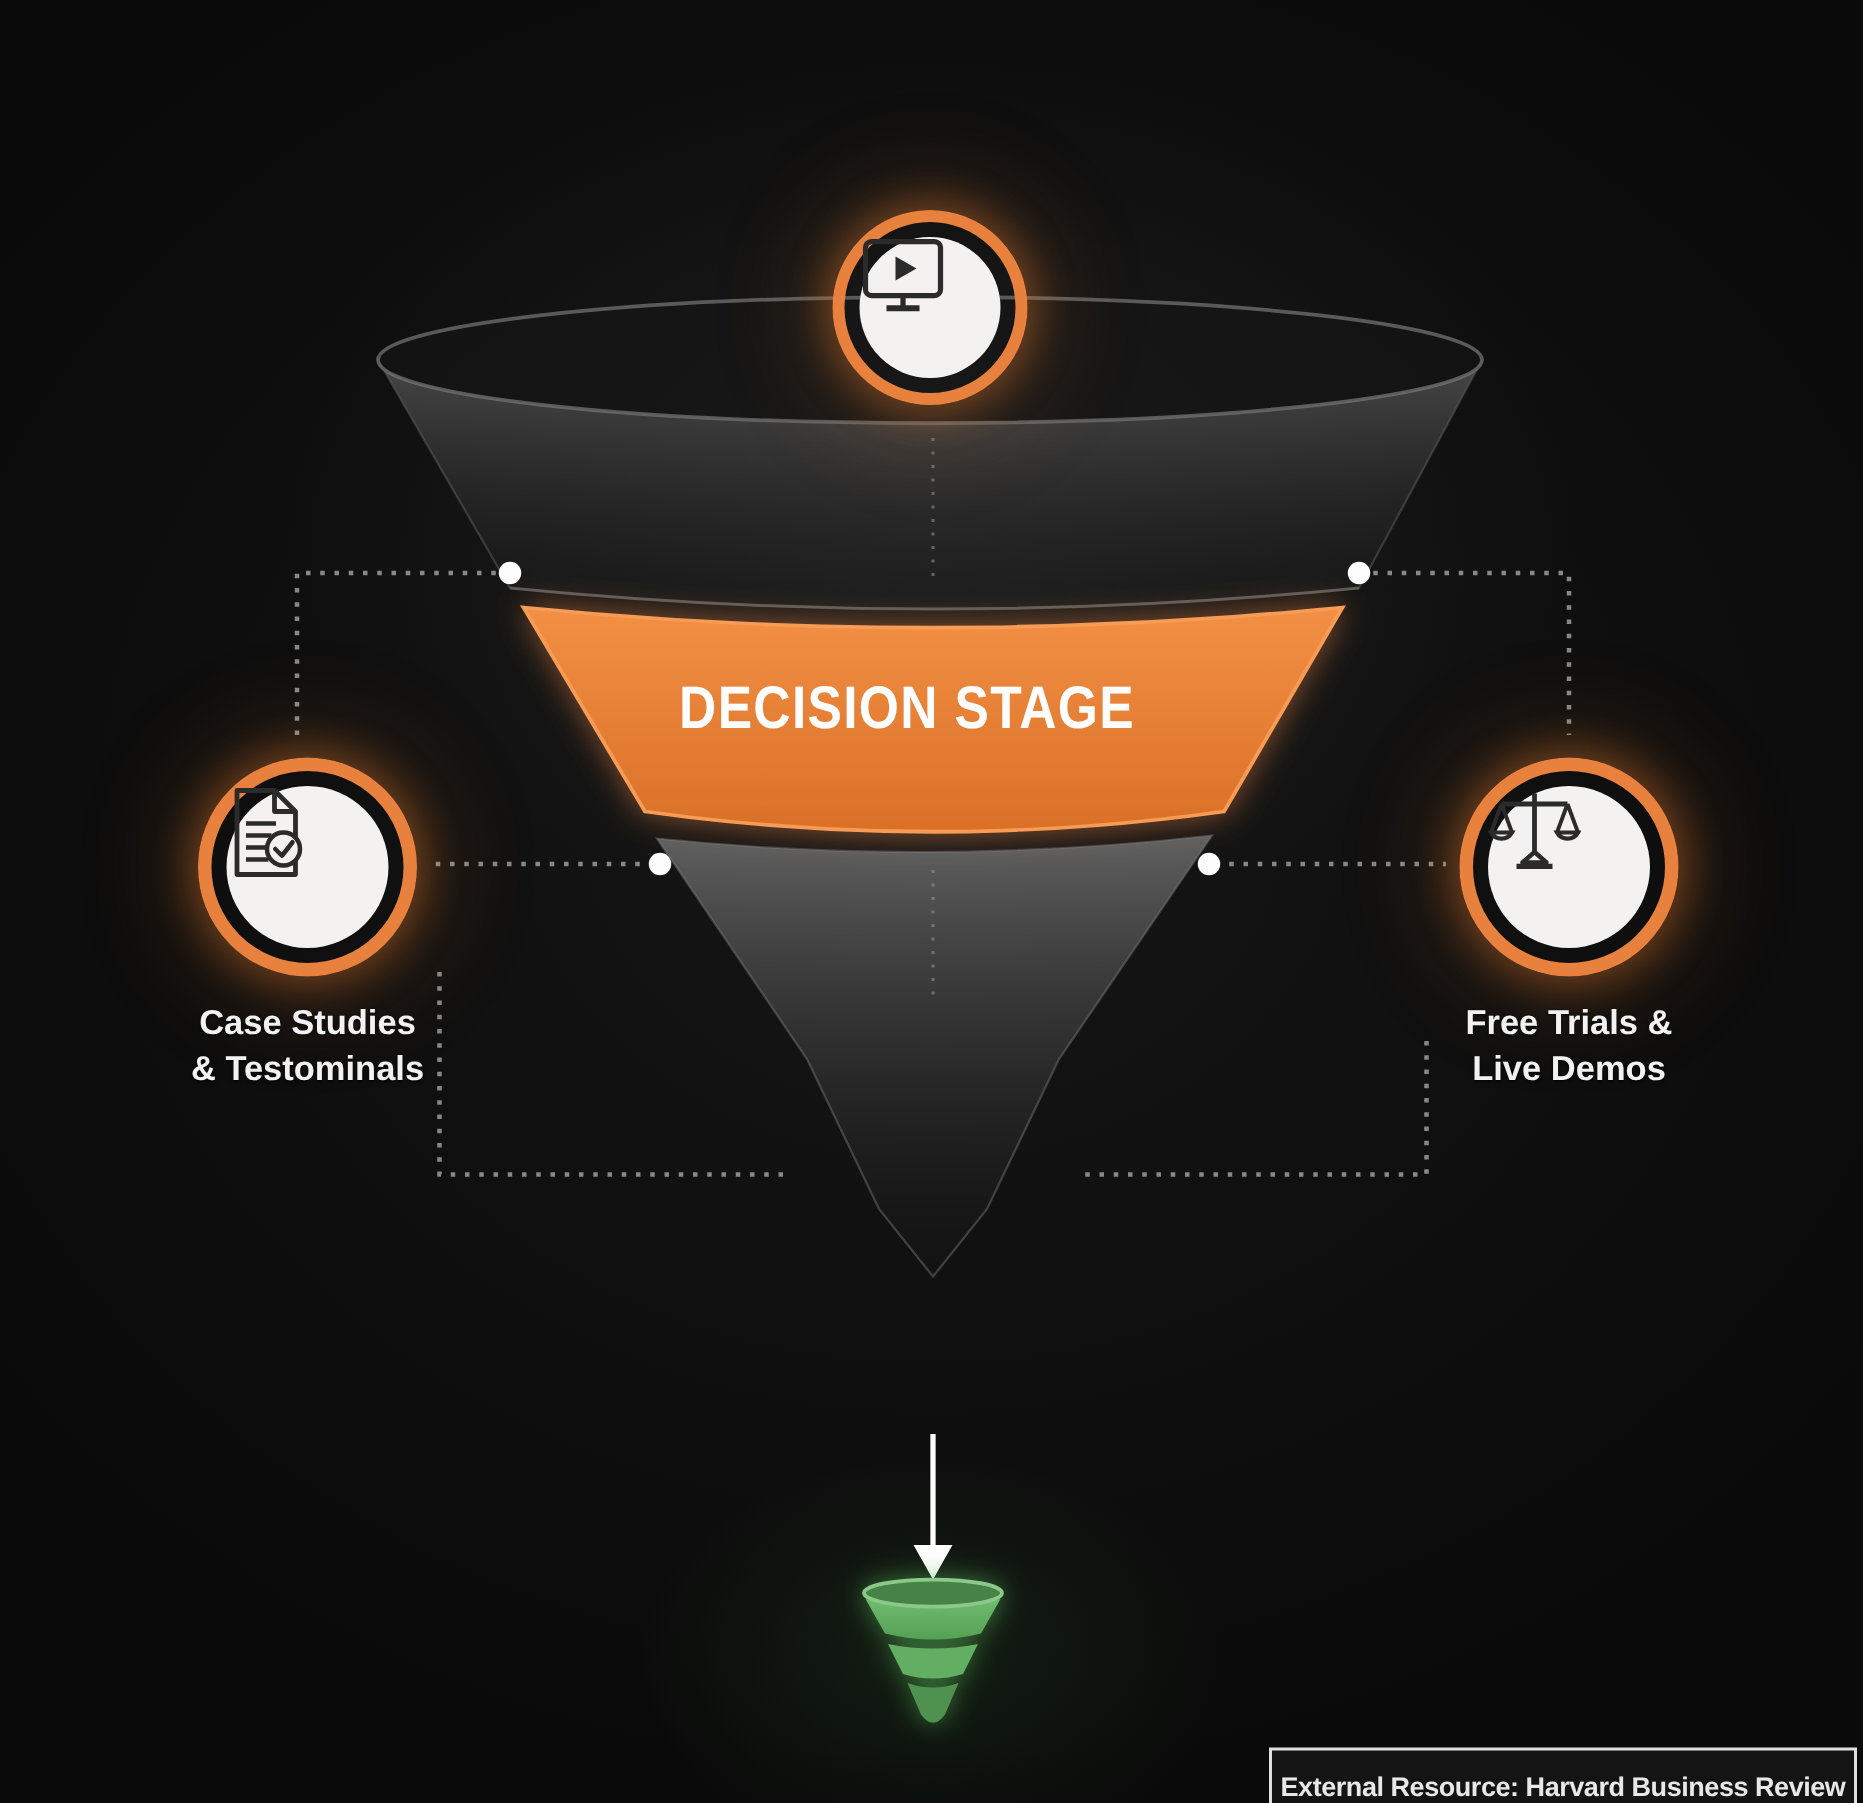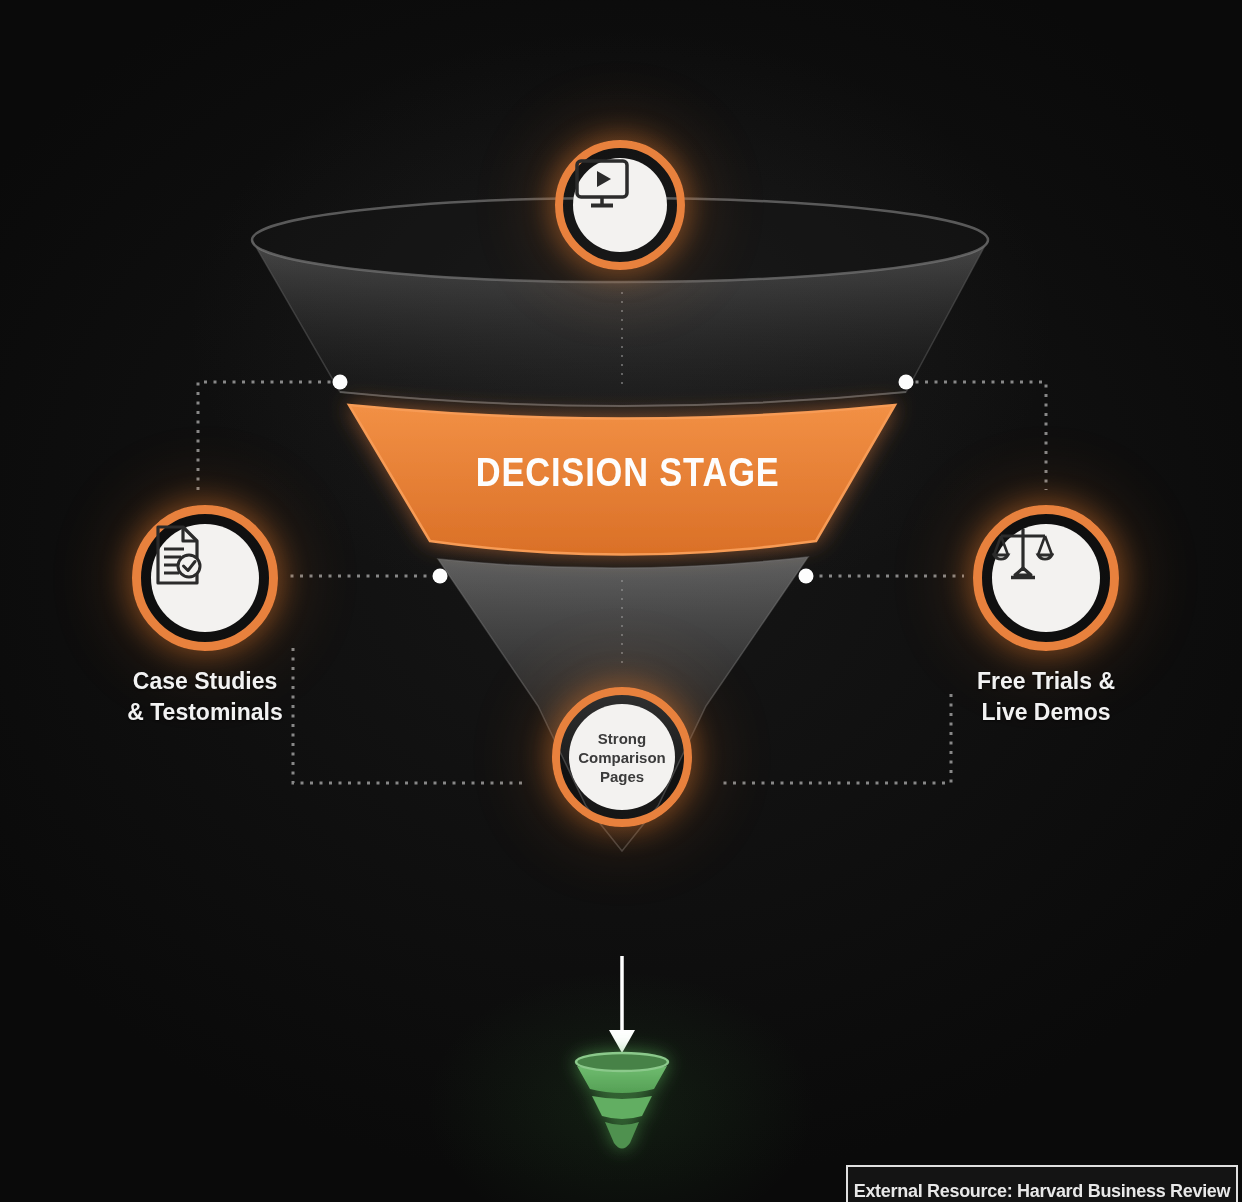--- a/index.html
+++ b/index.html
@@ -19,21 +19,21 @@
         display:flex;align-items:center;justify-content:center;}
   .n-top{left:555px;top:140px;width:130px;height:130px;}
   .n-top .node-inner{inset:10px;}
   .n-left{left:132px;top:505px;width:146px;height:146px;border-width:9px;}
   .n-right{left:973px;top:505px;width:146px;height:146px;border-width:9px;}
   .n-left .node-inner,.n-right .node-inner{inset:10px;}
   .n-bottom{left:552px;top:687px;width:140px;height:140px;}
   .n-bottom .node-inner{inset:9px;flex-direction:column;}
   .n-bottom .cline{font-size:15px;font-weight:700;color:#3b3b3b;line-height:19px;text-align:center;}
   
-  .stage-label{position:absolute;left:328px;top:446px;width:600px;height:52px;line-height:52px;
+  .stage-label{position:absolute;left:305px;top:446px;width:600px;height:52px;line-height:52px;
         text-align:center;color:#fdfdfd;font-size:40px;font-weight:700;letter-spacing:1px;}
   .stage-label span{display:inline-block;transform:scaleX(.86);transform-origin:center;}
   .side-label{position:absolute;top:666px;width:300px;text-align:center;color:#f2f2f2;
         font-size:23px;font-weight:700;line-height:31px;text-shadow:0 1px 2px rgba(0,0,0,.6);}
   .lbl-left{left:55px;}
   .lbl-right{left:896px;}
   .goal-box{position:absolute;left:465px;top:881px;width:313px;height:71px;box-sizing:border-box;
         background:linear-gradient(#64b964,#55a755);display:flex;flex-direction:column;
         align-items:center;justify-content:center;color:#fff;font-size:23px;font-weight:700;line-height:29px;}
   .footer-box{position:absolute;left:846px;top:1165px;width:392px;height:52px;box-sizing:border-box;
@@ -147,27 +147,20 @@
         <path d="M9 12 L2 31 M9 12 L16 31" fill="none" stroke="#2b2b2b" stroke-width="2.6"></path>
         <path d="M2 31 A 8 8 0 0 0 16 31 Z" fill="none" stroke="#2b2b2b" stroke-width="2.8"></path>
         <path d="M53 12 L46 31 M53 12 L60 31" fill="none" stroke="#2b2b2b" stroke-width="2.6"></path>
         <path d="M46 31 A 8 8 0 0 0 60 31 Z" fill="none" stroke="#2b2b2b" stroke-width="2.8"></path>
         <path d="M31 44 L23 51 H39 Z" fill="none" stroke="#2b2b2b" stroke-width="3" stroke-linejoin="round"></path>
         <line x1="19" y1="53.5" x2="43" y2="53.5" stroke="#2b2b2b" stroke-width="3.5"></line>
       </svg>
     </div>
   </div>
 
-  <div class="node n-bottom">
-    <div class="node-inner">
-      <div class="cline">Strong</div>
-      <div class="cline">Comparison</div>
-      <div class="cline">Pages</div>
-    </div>
-  </div>
 
   <div class="stage-label">
     <span>DECISION STAGE</span>
   </div>
 
   <div class="side-label lbl-left">
     <div>Case Studies</div>
     <div>&amp; Testominals</div>
   </div>
   <div class="side-label lbl-right">

